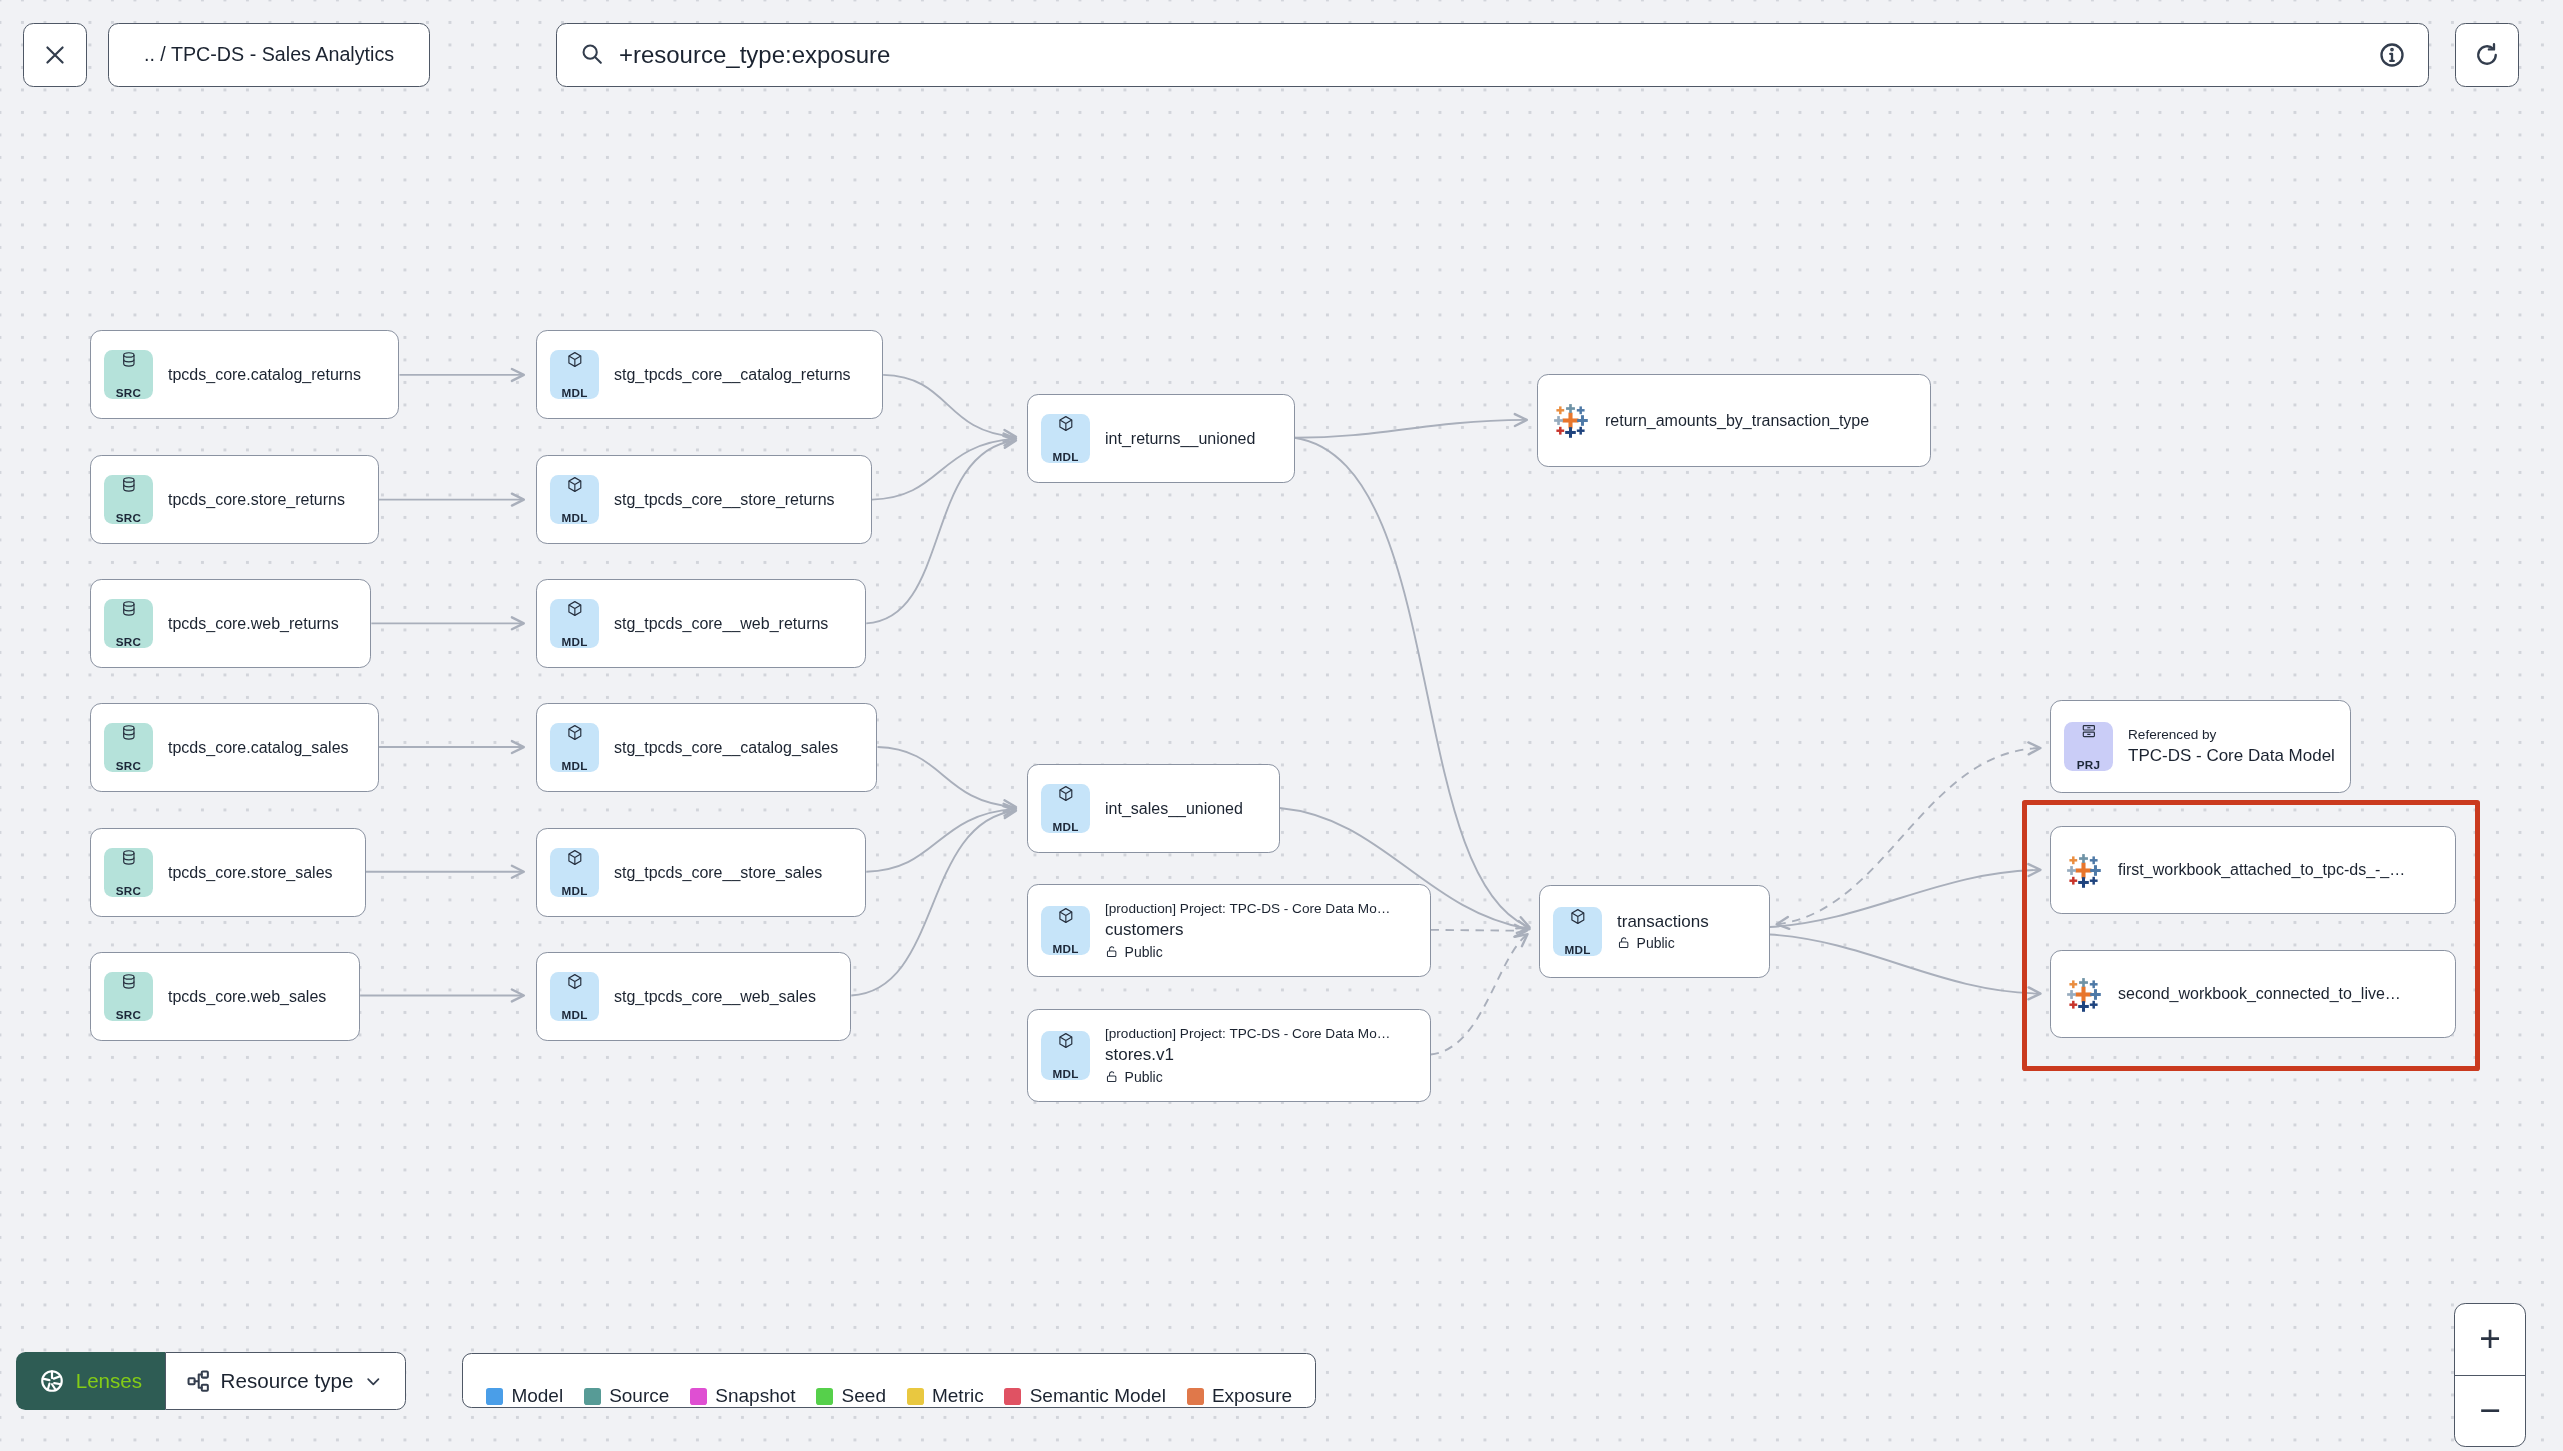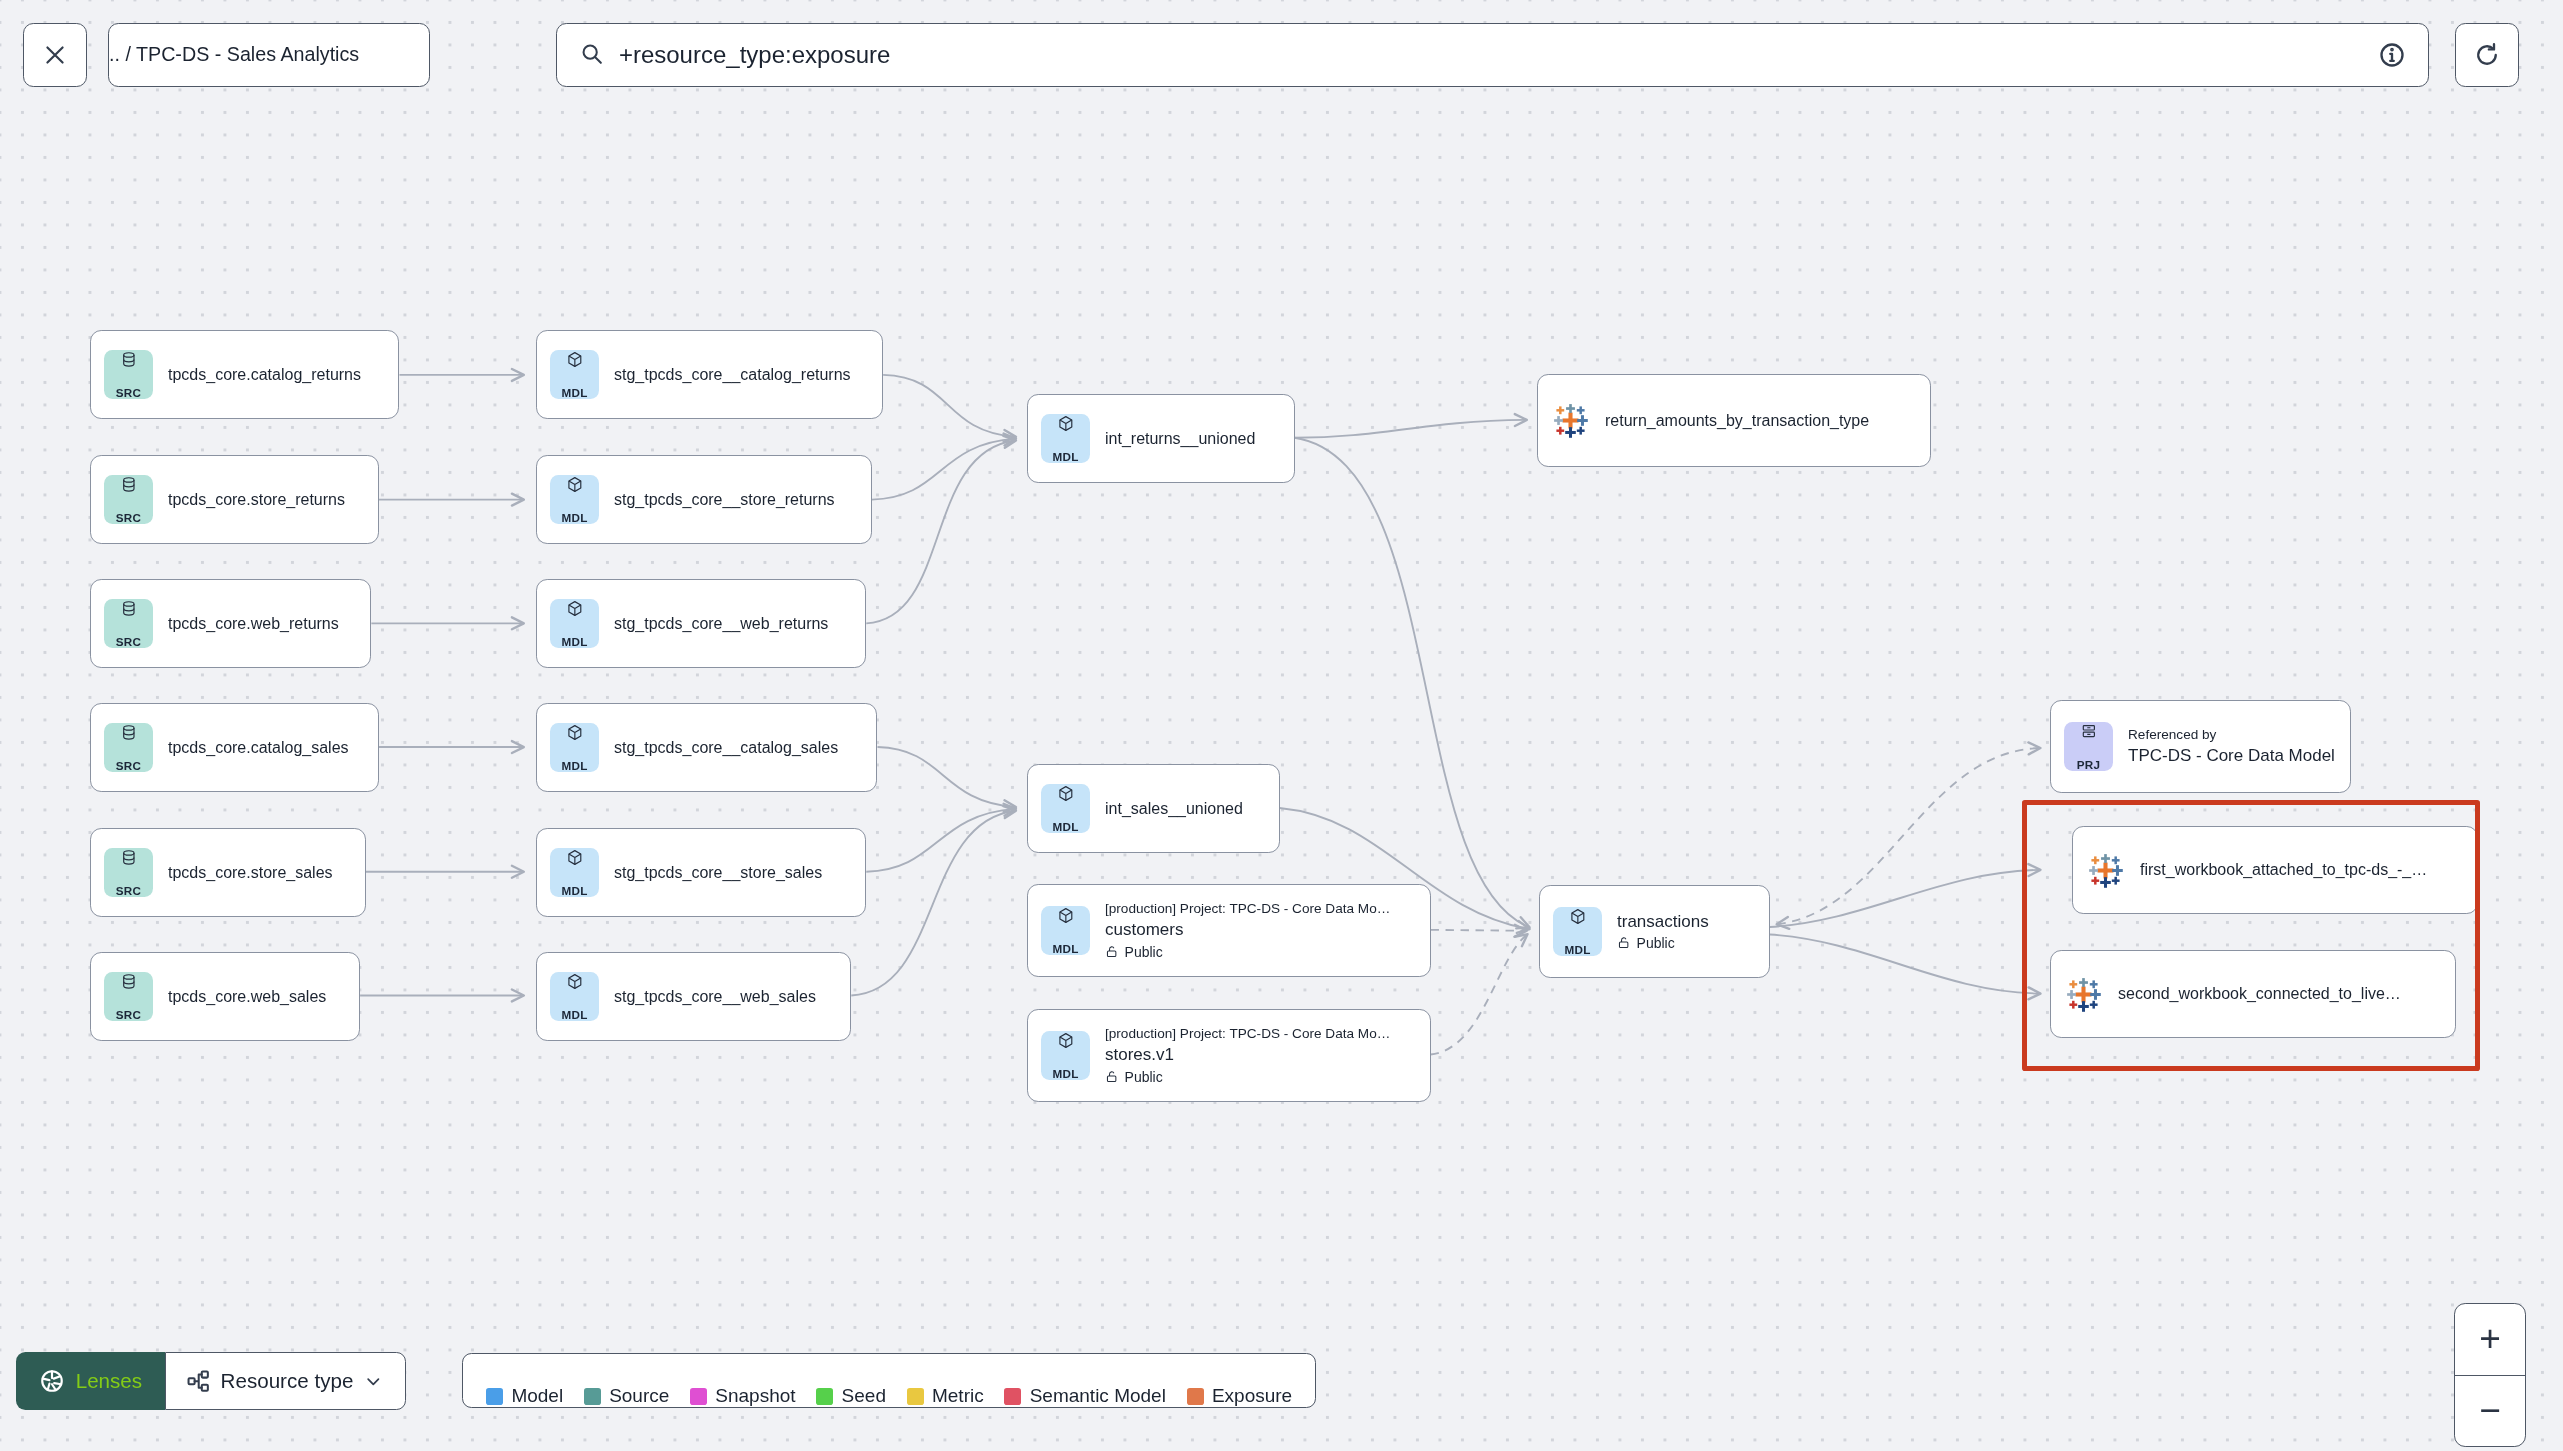--- a/index.html
+++ b/index.html
@@ -11,21 +11,21 @@
     background-color:#f1f2f5;
     background-image:radial-gradient(circle,#d2d5db 1.5px,transparent 1.8px);
     background-size:22.5px 22.5px; background-position:11.2px 11.2px;
   }
   
   .ctrl {
     position:absolute; background:#fff; border:1.9px solid #4e5765;
     border-radius:10.3px; display:flex; align-items:center; z-index:10;
   }
   #close-btn { left:22.5px; top:22.5px; width:64px; height:64px; justify-content:center; cursor:pointer; }
-  #breadcrumb { left:108px; top:22.5px; width:322px; height:64px; justify-content:flex-start; font-size:19.7px; white-space:nowrap; cursor:pointer; }
+  #breadcrumb { left:108px; top:22.5px; width:322px; height:64px; justify-content:center; font-size:19.7px; white-space:nowrap; cursor:pointer; }
   #searchbar { left:556px; top:22.5px; width:1873px; height:64px; padding:0 22.5px; gap:15px; }
   #searchbar .value { font-size:24px; white-space:nowrap; }
   #searchbar .spacer { flex:1; }
   #refresh-btn { left:2455px; top:22.5px; width:64px; height:64px; justify-content:center; cursor:pointer; }
   .ic { stroke:#333d4d; fill:none; stroke-width:2; stroke-linecap:round; stroke-linejoin:round; }
   
   #canvas { position:absolute; inset:0; }
   #edges { position:absolute; left:0; top:0; z-index:1; pointer-events:none; }
   .edge { fill:none; stroke:#a9afbb; stroke-width:2; }
   .edge.dashed { stroke-dasharray:9 7; }
@@ -377,21 +377,21 @@
             <rect x="5" y="12.9" width="14" height="5.6" rx="1"></rect>
             <path d="M10 7.3h4M10 15.7h4"></path>
           </svg>
           <span>PRJ</span>
         </div>
         <div class="col">
           <span class="small-line">Referenced by</span>
           <span class="node-title">TPC-DS - Core Data Models</span>
         </div>
       </div>
-      <div class="node" style="left: 2050px; top: 826px; width: 406px; height: 88px; margin-left: 22px;">
+      <div class="node" style="left: 2050px; top: 826px; width: 406px; height: 88px;">
         <svg class="tbl" viewBox="0 0 44 44">
           <rect x="19.7" y="13" width="4.6" height="18" fill="#e8762c"></rect>
           <rect x="13" y="19.7" width="18" height="4.6" fill="#e8762c"></rect>
           <rect x="20.5" y="3.5" width="3" height="10" fill="#6f93a6"></rect>
           <rect x="17" y="7" width="10" height="3" fill="#6f93a6"></rect>
           <rect x="20.3" y="29.5" width="3.4" height="12" fill="#1f447e"></rect>
           <rect x="16" y="33.8" width="12" height="3.4" fill="#1f447e"></rect>
           <rect x="7" y="17" width="3" height="10" fill="#97abbe"></rect>
           <rect x="3.5" y="20.5" width="10" height="3" fill="#97abbe"></rect>
           <rect x="33.8" y="16" width="3.4" height="12" fill="#4e79a7"></rect>

